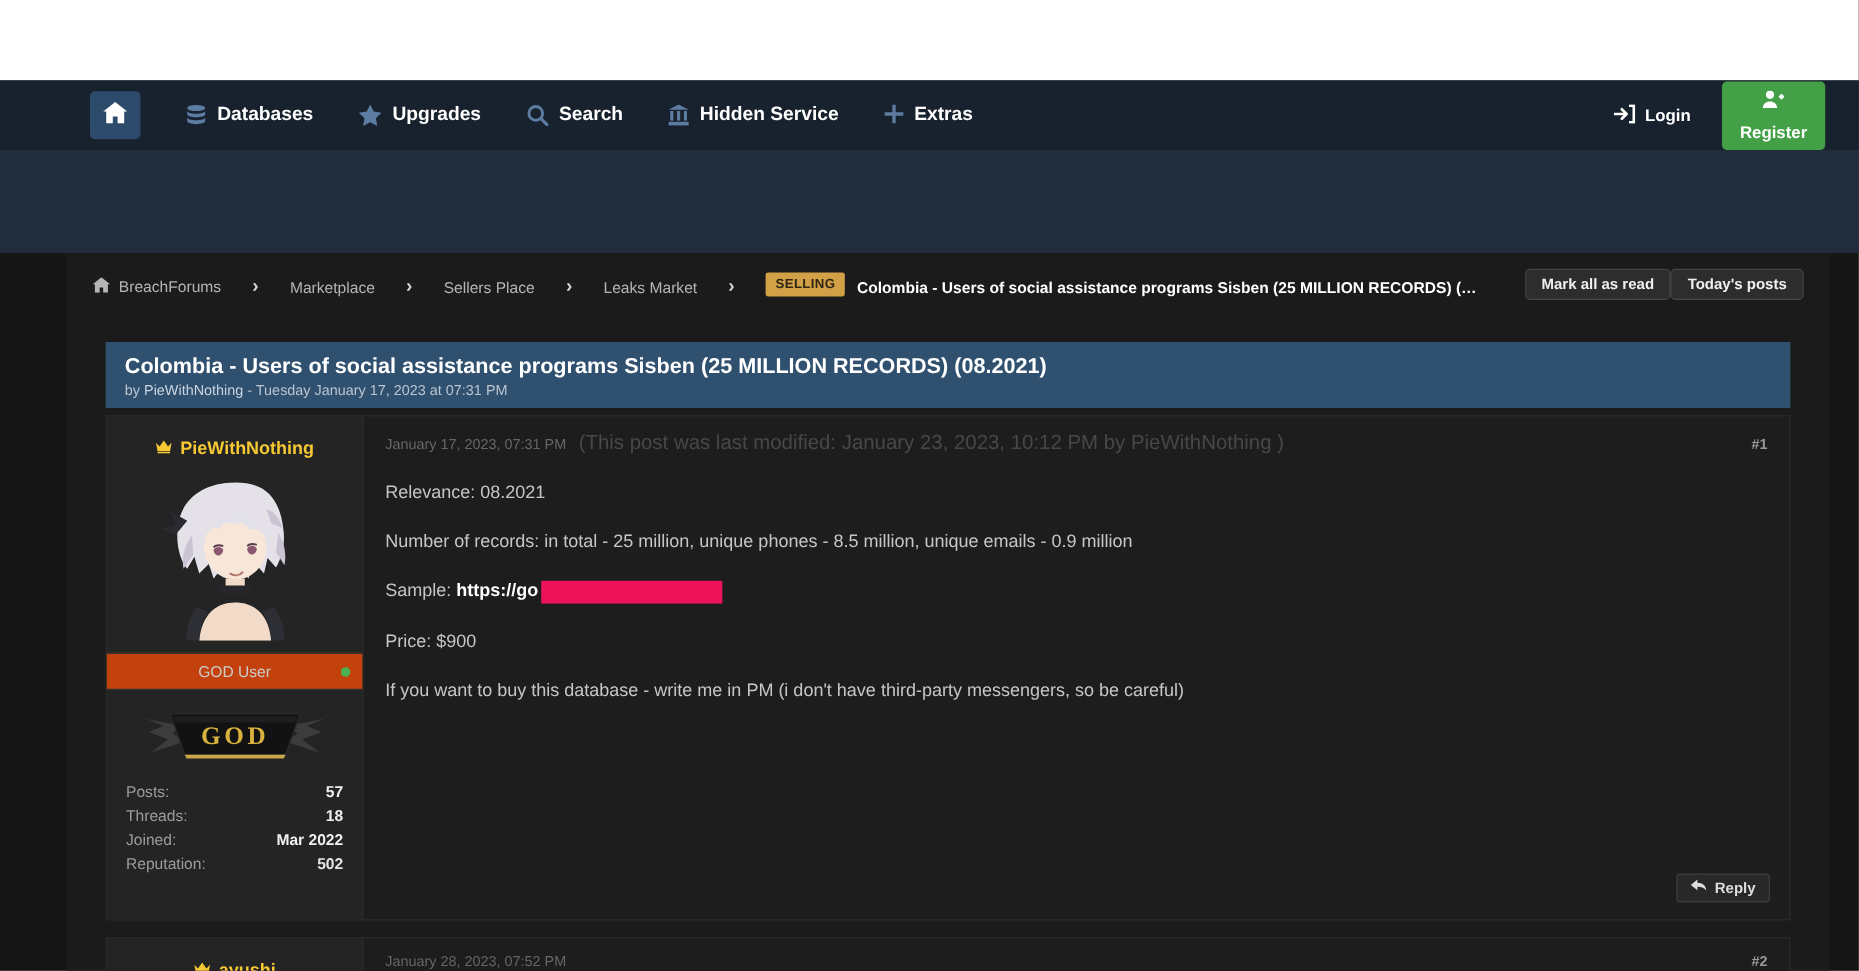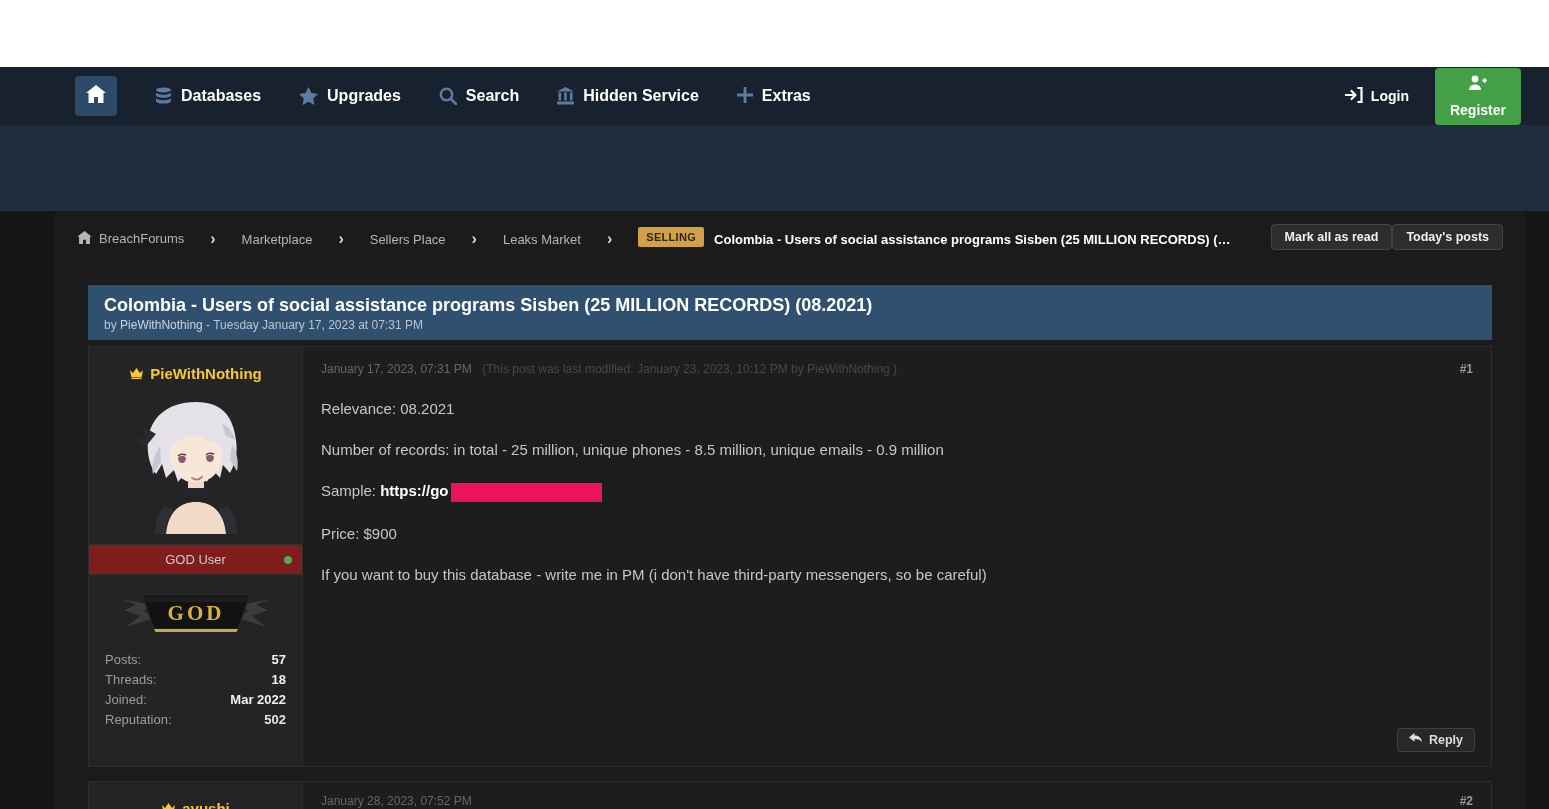--- a/index.html
+++ b/index.html
@@ -47,35 +47,35 @@
   
   .post{display:flex;margin-top:6px;background:#1d1d1d;border:1px solid #2c2c2c;
     box-sizing:border-box;position:relative;}
   .post.first{min-height:421px;}
   .user-col{width:214px;flex-shrink:0;background:#242424;border-right:1px solid #2c2c2c;
     box-sizing:border-box;padding-top:18px;}
   .username{display:flex;align-items:center;justify-content:center;gap:6px;
     color:#f5c834;font-weight:bold;font-size:15px;cursor:pointer;}
   .avatar-box{width:140px;height:140px;margin:12px auto 10px auto;cursor:pointer;}
   .usertitle-row{position:relative;border-top:1px solid #303030;border-bottom:1px solid #303030;
-    background:#7f1d1d;padding:7px 0;text-align:center;color:#cccccc;font-size:13px;}
+    background:#c2410c;padding:7px 0;text-align:center;color:#cccccc;font-size:13px;}
   .online-dot{position:absolute;right:10px;top:50%;transform:translateY(-50%);
     width:8px;height:8px;border-radius:50%;background:#4caf50;}
   .badge-box{display:flex;justify-content:center;padding:12px 0 6px 0;}
   .stats{padding:8px 16px 14px 16px;}
   .stat-row{display:flex;justify-content:space-between;align-items:center;height:20px;
     font-size:13px;}
   .stat-label{color:#9c9c9c;}
   .stat-value{color:#f0f0f0;font-weight:bold;}
   .stat-value.rep{color:#e5e5e5;}
   
   .post-body{flex:1;box-sizing:border-box;padding:12px 18px 14px 18px;position:relative;}
   .post-meta{display:flex;justify-content:space-between;align-items:baseline;}
   .post-date{color:#666666;font-size:12px;}
-  .post-modified{color:#484848;font-size:12px;margin-left:6px;}
+  .post-modified{color:#484848;font-size:17px;margin-left:6px;}
   .post-num{color:#999999;font-size:12px;font-weight:bold;cursor:pointer;}
   .post-text p{color:#c6c6c6;font-size:15px;margin:0 0 0 0;padding-top:22px;line-height:19px;}
   .sample-link{color:#ffffff;font-weight:bold;cursor:pointer;}
   .redact{display:inline-block;width:151px;height:19px;background:#ec135b;vertical-align:middle;
     margin-left:2px;}
   .reply-row{position:absolute;right:16px;bottom:14px;}
   .reply-btn{display:flex;align-items:center;gap:7px;background:#282828;border:1px solid #3f3f3f;
     border-radius:3px;color:#dddddd;font-weight:bold;font-size:12.5px;padding:4px 11px;
     cursor:pointer;font-family:"Liberation Sans",sans-serif;}
   

